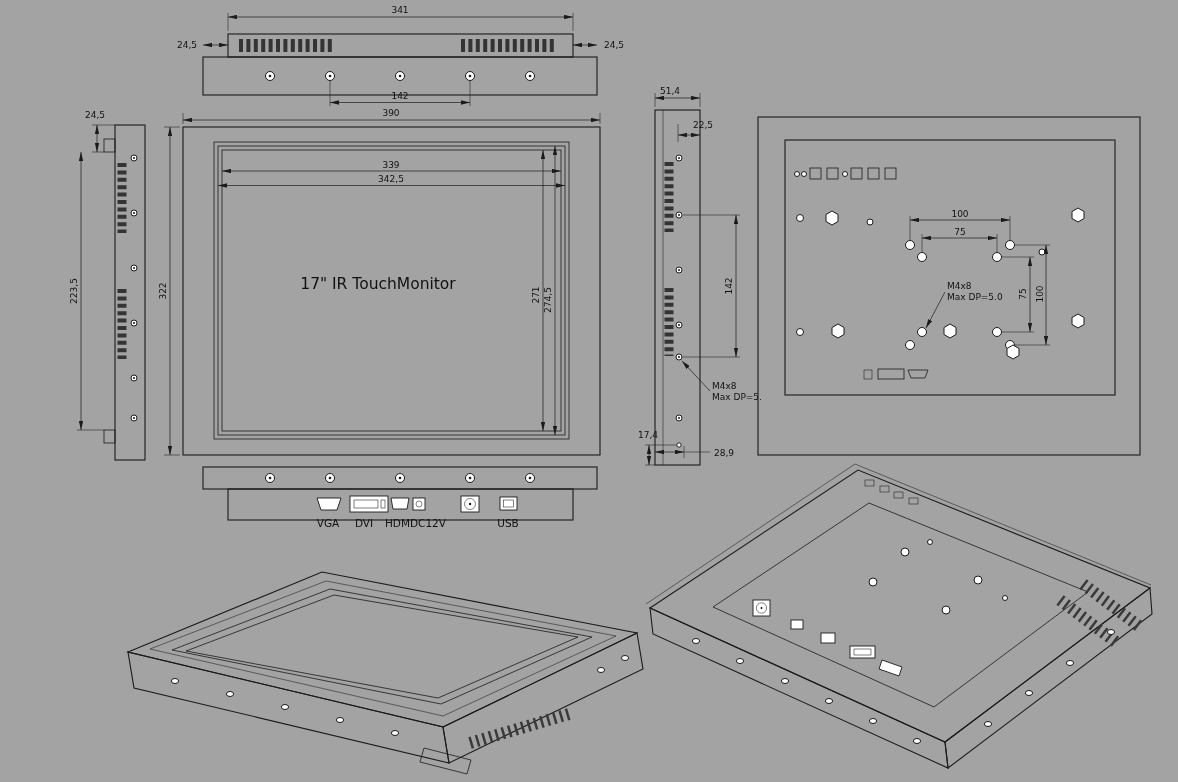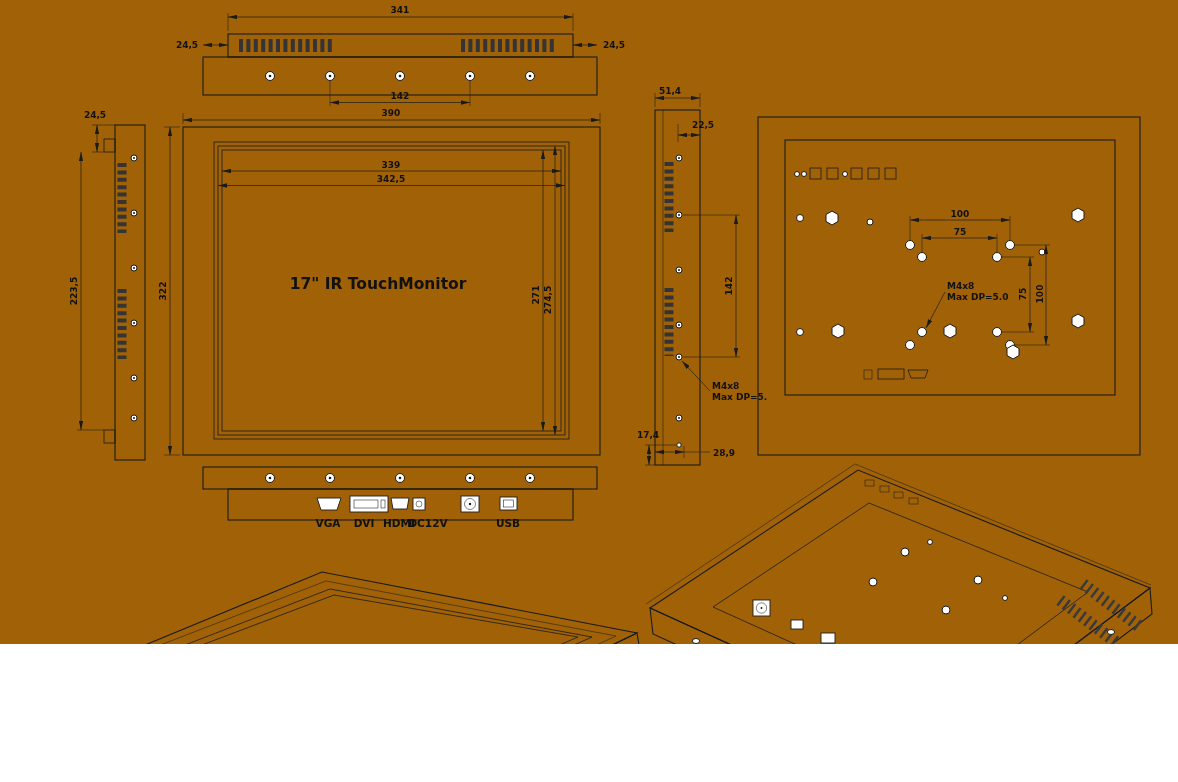--- a/index.html
+++ b/index.html
@@ -1,17 +1,17 @@
 <!DOCTYPE html>
 <html><head>
 <meta charset="utf-8">
 <style>
   html,body { margin:0; padding:0; background:#fff; }
-  .stage { position:relative; width:1178px; height:644px; background:#a16207;
-           font-family:"DejaVu Sans", sans-serif; overflow:hidden;font-weight:bold; }
+  .stage { position:relative; width:1178px; height:782px; background:#a3a3a3;
+           font-family:"DejaVu Sans", sans-serif; overflow:hidden; }
   svg { display:block; }
   svg text { font-family:"DejaVu Sans", sans-serif; }
   .ln    { fill:none; stroke:#1b1b1b; stroke-width:1.1; }
   .ln2   { fill:none; stroke:#1b1b1b; stroke-width:0.8; }
   .thin  { fill:none; stroke:#1b1b1b; stroke-width:0.55; }
   .dimln { fill:none; stroke:#1b1b1b; stroke-width:0.7; }
   .arr   { marker-start:url(#arw); marker-end:url(#arw); }
   .arr-e { marker-end:url(#arw); }
   .cn    { fill:#ffffff; stroke:#1b1b1b; stroke-width:0.9; }
   .hole  { fill:#ffffff; stroke:#1b1b1b; stroke-width:1; }

